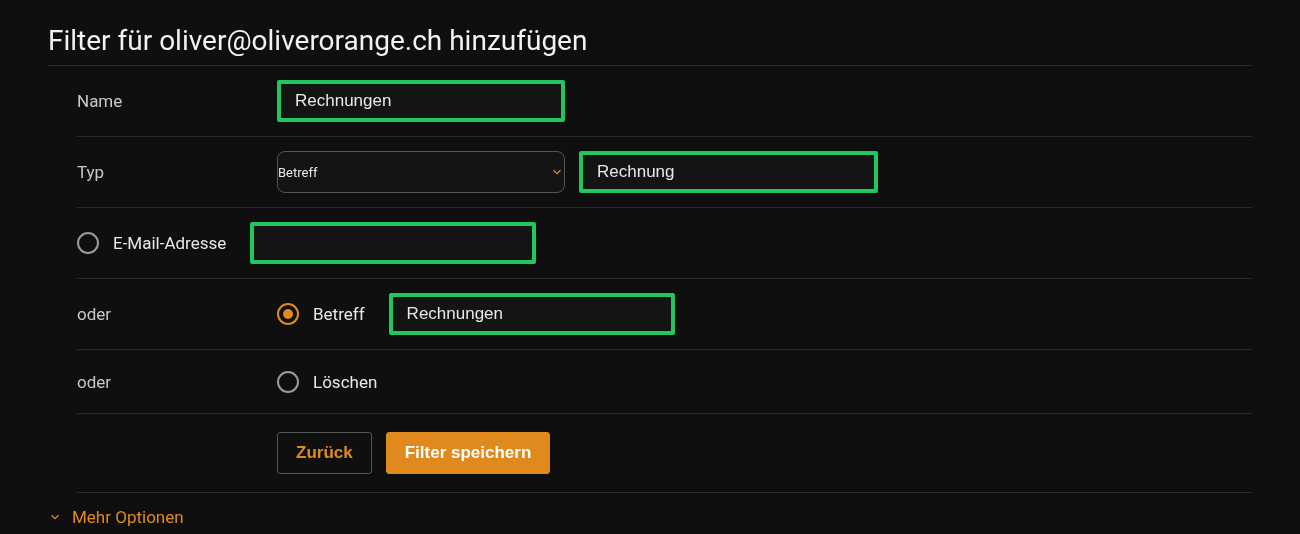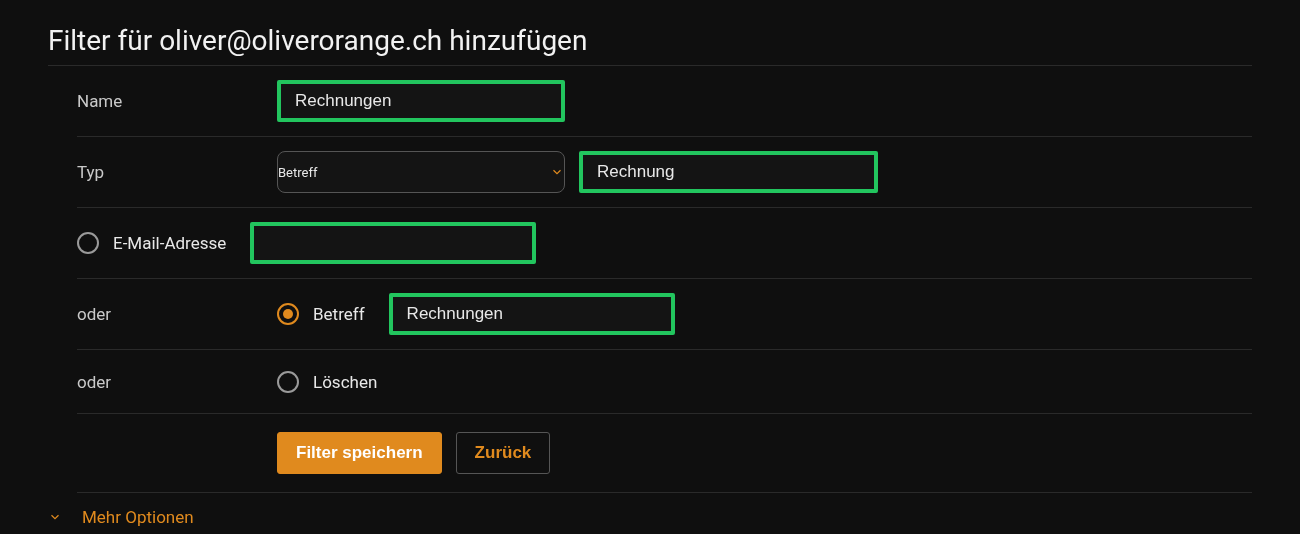--- a/index.html
+++ b/index.html
@@ -105,21 +105,21 @@
     .btn-primary {
       background: #e08a1e;
       border: 1px solid #e08a1e;
       color: #ffffff;
       font-weight: 600;
     }
     .buttons-row { border-bottom: 1px solid #2a2a2a; padding: 18px 0; }
     .more-options {
       display: inline-flex;
       align-items: center;
-      gap: 20px;
+      gap: 10px;
       color: #e08a1e;
       font-size: 17px;
       cursor: pointer;
       margin-top: 14px;
     }
     .more-options .chev { color: #e08a1e; }
     svg.chev { width: 14px; height: 14px; }
   </style>
 </head>
 <body>
@@ -176,22 +176,22 @@
   <div class="row-content">
     <span class="radio"></span>
     <span class="radio-label">Löschen</span>
   </div>
 </div>
 
 
 <div class="row buttons-row">
   <div class="row-label"></div>
   <div class="row-content">
+    <button class="btn btn-outline">Zurück</button>
     <button class="btn btn-primary">Filter speichern</button>
-    <button class="btn btn-outline">Zurück</button>
   </div>
 </div>
 
 
 <div class="more-options">
   <svg class="chev" viewBox="0 0 24 24">
       <path d="M6 9l6 6 6-6" fill="none" stroke="currentColor" stroke-width="2"></path>
     </svg>
   <span>Mehr Optionen</span>
 </div>

